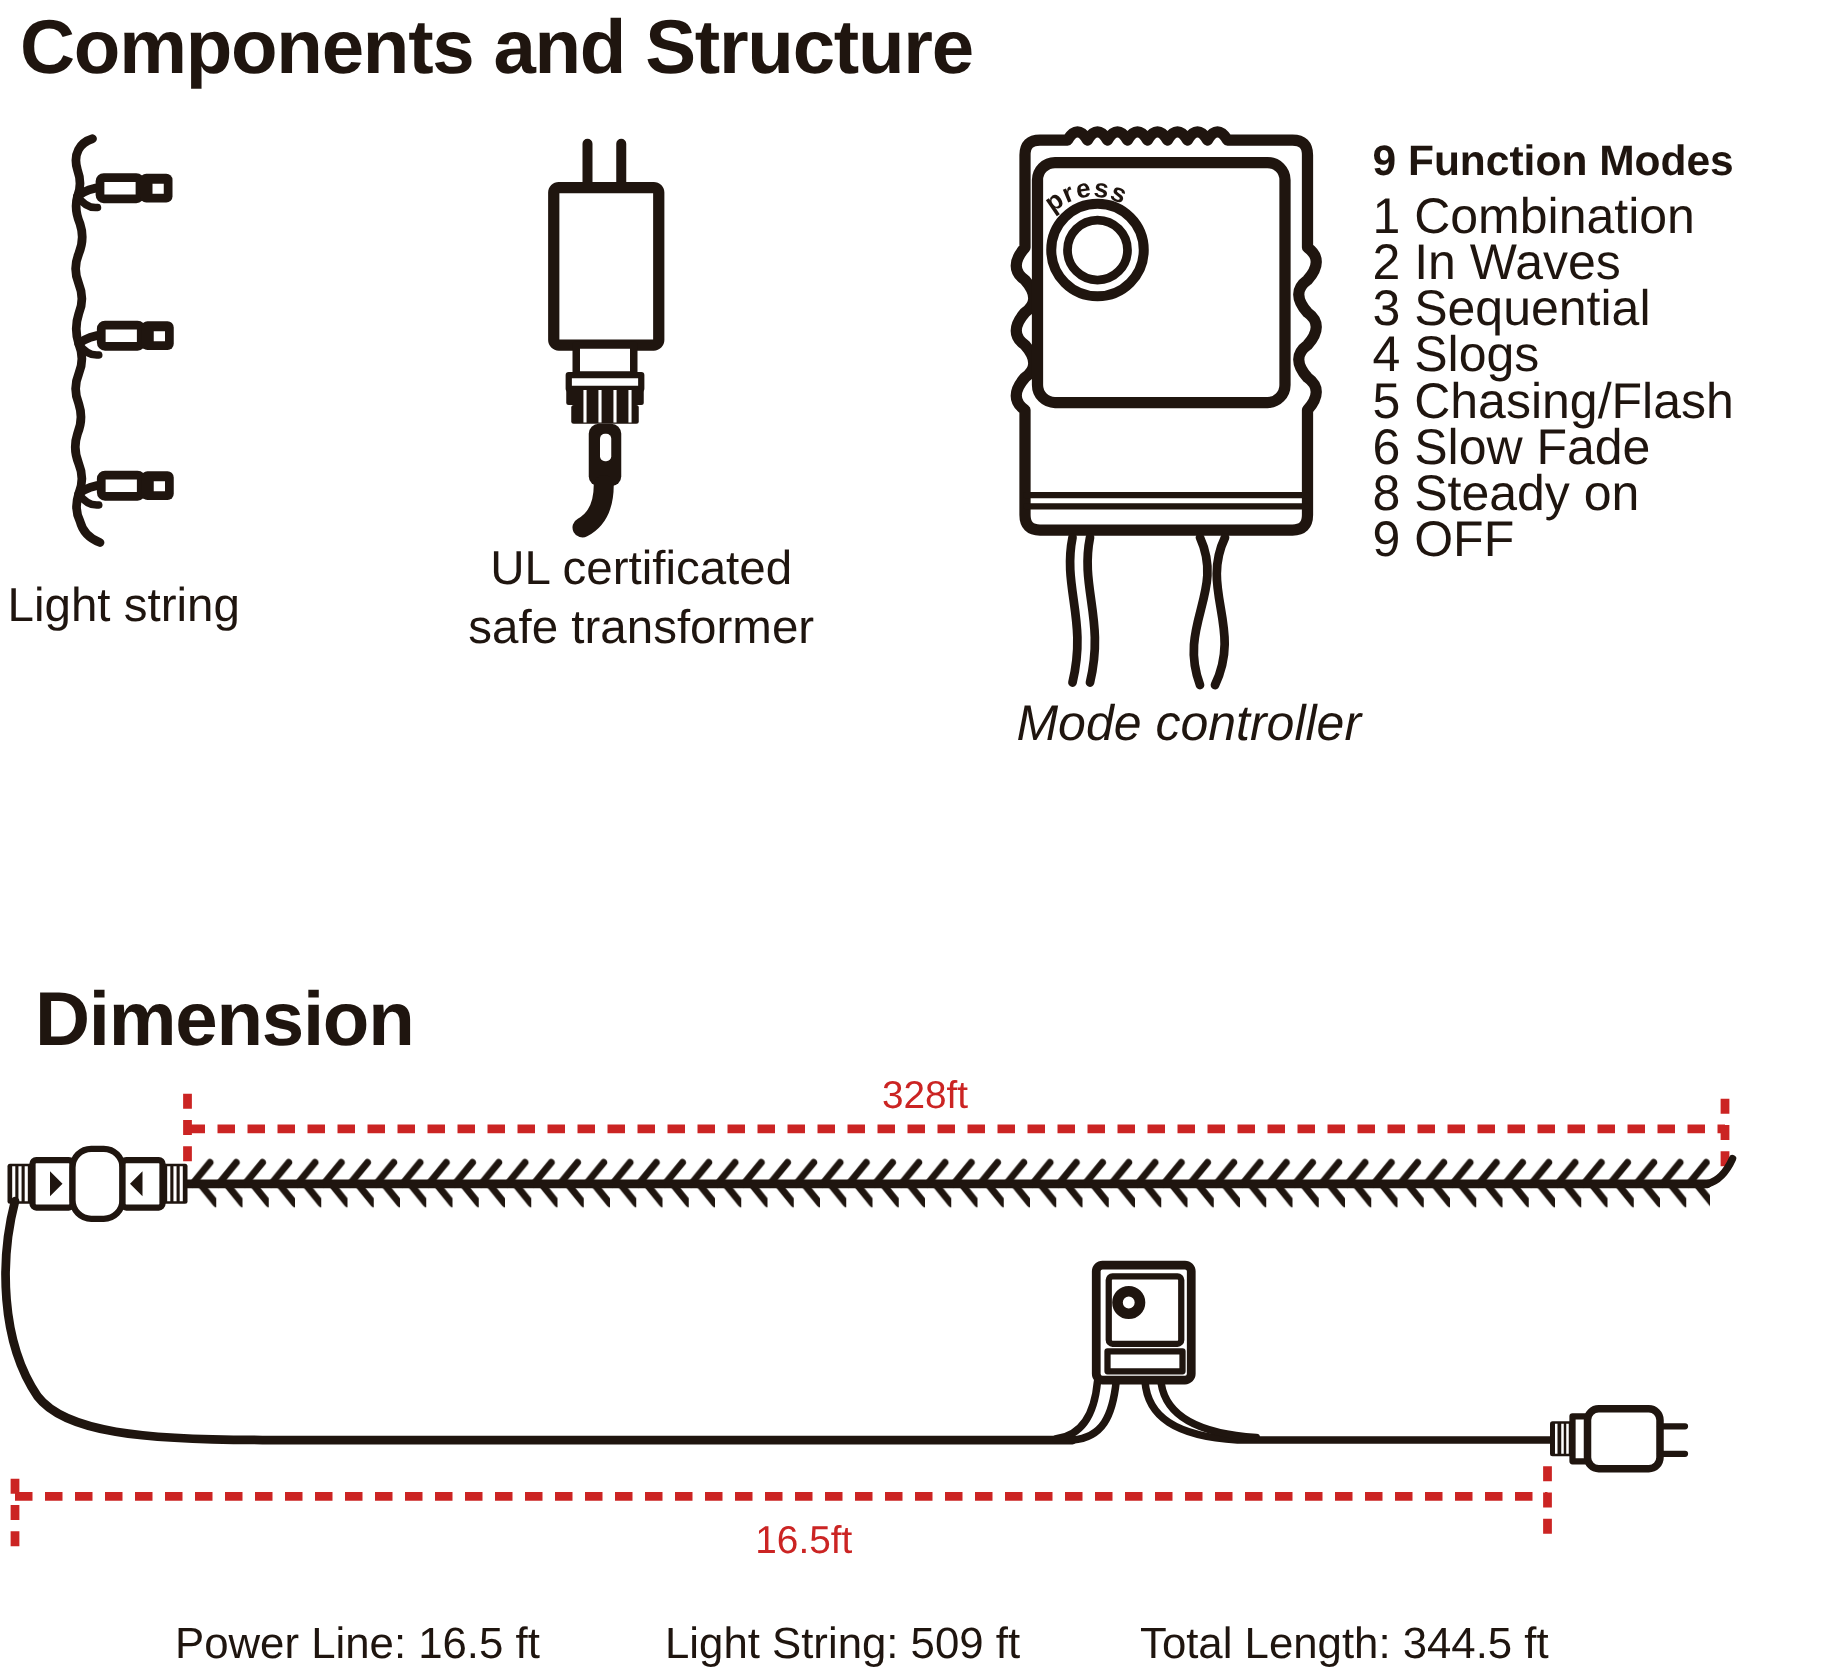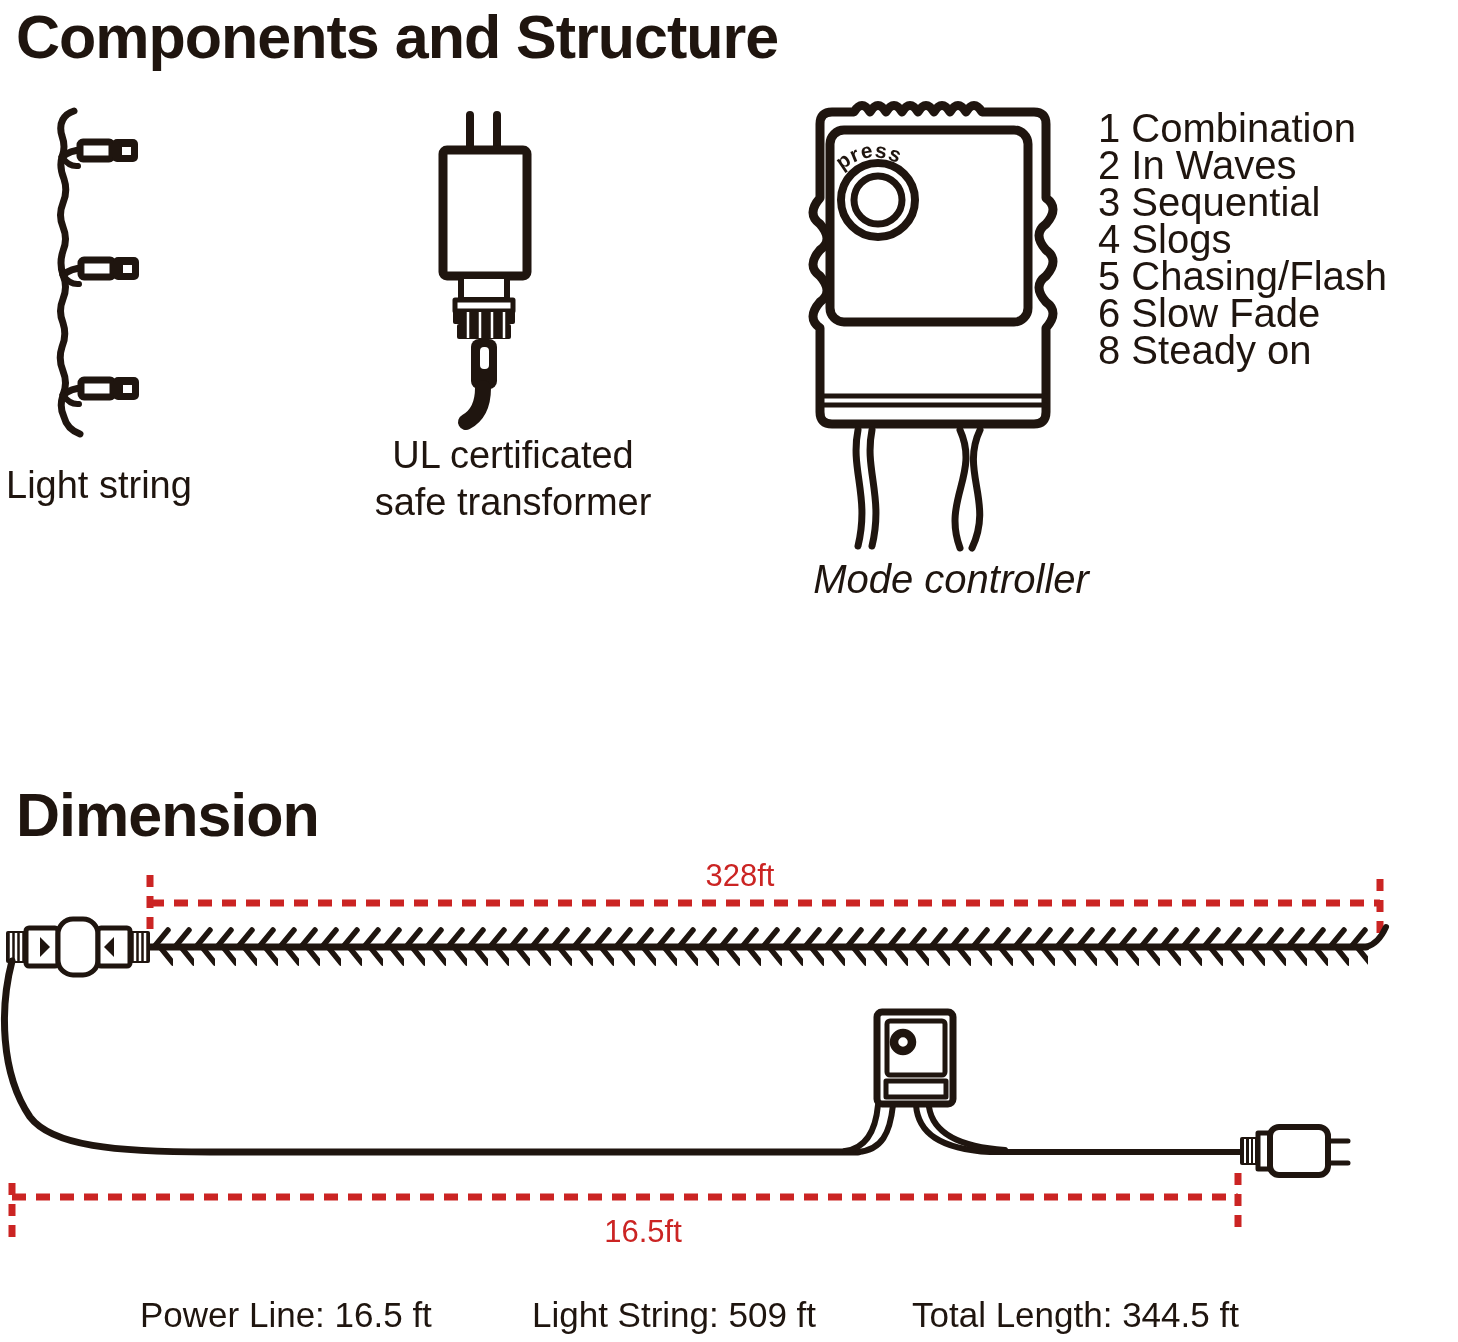--- a/index.html
+++ b/index.html
@@ -75,30 +75,32 @@
     <textPath href="#pressArc" startOffset="8">press</textPath>
   </text>
   <path class="stroke" stroke-width="7" d="M70,332 C62,372 82,398 70,448"></path>
   <path class="stroke" stroke-width="7" d="M84,332 C76,372 96,398 84,448"></path>
   <path class="stroke" stroke-width="7" d="M172,332 C192,376 154,402 172,450"></path>
   <path class="stroke" stroke-width="7" d="M192,332 C172,374 206,404 184,450"></path>
 </svg>
 <div class="abs caption center" style="left:795px; top:556px; width:312px; font-size:40px;font-style:italic;">Mode controller</div>
 
 <div class="abs" style="left:1098px; top:110px;">
+  <div class="modes-heading">9 Function Modes</div>
   <div class="mode-item">1 Combination</div>
   <div class="mode-item">2 In Waves</div>
   <div class="mode-item">3 Sequential</div>
   <div class="mode-item">4 Slogs</div>
   <div class="mode-item">5 Chasing/Flash</div>
   <div class="mode-item">6 Slow Fade</div>
   <div class="mode-item">8 Steady on</div>
+  <div class="mode-item">9 OFF</div>
 </div>
 
-<div class="abs h1" style="left:16px; top:780px;">Dimension</div>
+<div class="abs h1" style="left:28px; top:780px;">Dimension</div>
 
 <svg class="abs" style="left:0; top:855px;" width="1458" height="430" viewBox="0 0 1458 430">
   <defs>
     <pattern id="feather" patternUnits="userSpaceOnUse" x="152" y="70" width="21" height="44">
       <path class="stroke" stroke-width="5.5" d="M2,22 L16,5"></path>
       <path class="stroke" stroke-width="5.5" d="M8,22 L21,38"></path>
     </pattern>
   </defs>
 
   <g>

